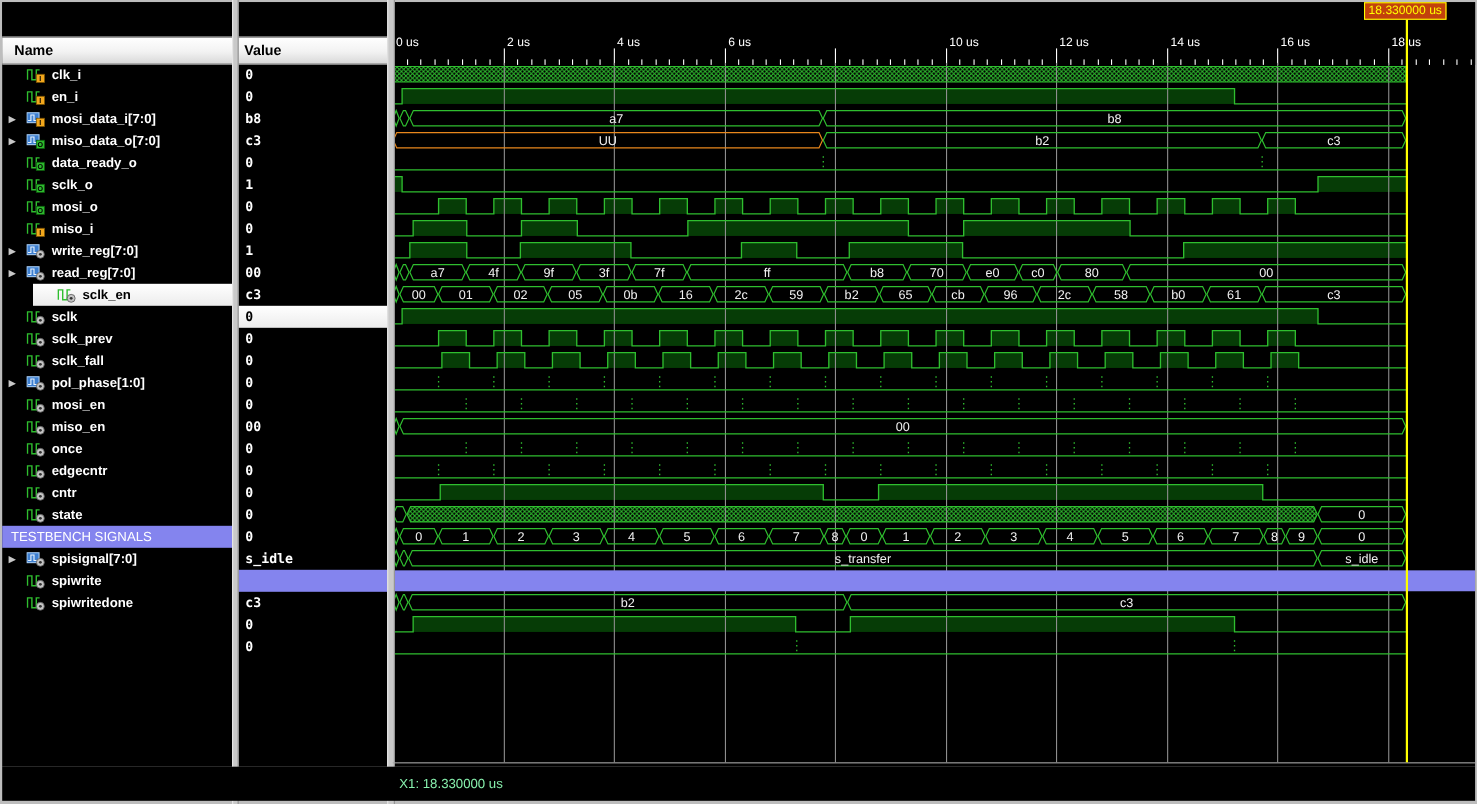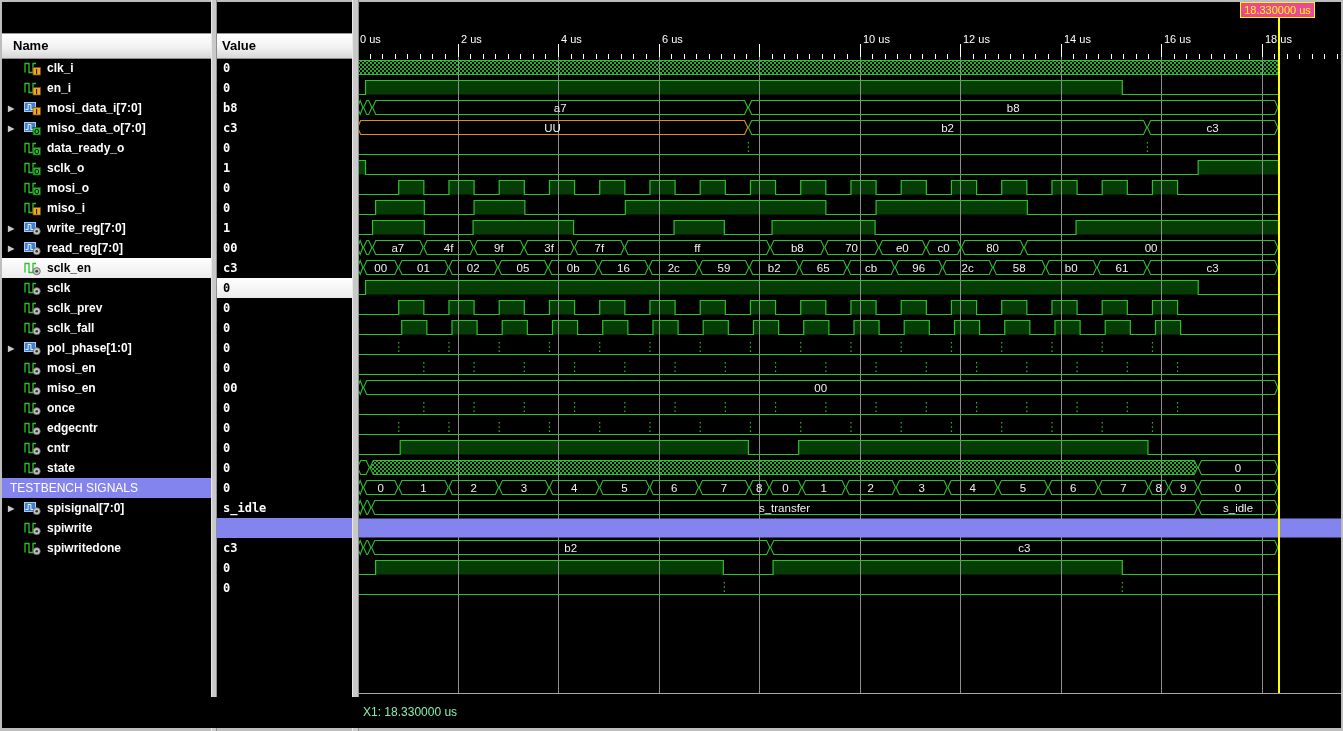--- a/index.html
+++ b/index.html
@@ -13,34 +13,34 @@
   #split1{left:211px;width:4px;}
   #split2{left:352px;width:5px;}
   .phead{position:absolute;top:31px;left:0;right:0;height:24px;
          background:linear-gradient(#ffffff,#f2f2f2 55%,#d8d8d8);
          border-top:1px solid #9a9a9a;border-bottom:1px solid #8f8f8f;
          color:#000;font-weight:bold;font-size:13px;line-height:24px;}
   #panel-name .phead{padding-left:11px;}
   #panel-value .phead{padding-left:7px;}
   .rows{position:absolute;top:56px;left:0;right:0;}
   .row{height:20px;display:flex;align-items:center;color:#fff;font-size:12px;font-weight:bold;white-space:nowrap;overflow:hidden;}
-  .row.sel{background:linear-gradient(#ffffff,#ececec);color:#000;}
+  .row.sel{background:linear-gradient(#ffffff,#ececec);color:#000;margin-left:28px;}
   .row .tri{width:16px;padding-left:6px;font-size:8px;color:#c8c8c8;flex:none;}
   .row .ic{width:18px;height:15px;flex:none;margin-right:5px;}
   .vrow{height:20px;line-height:20px;color:#fff;font-family:"DejaVu Sans Mono",monospace;font-size:12px;font-weight:bold;padding-left:8px;white-space:pre;}
   .vrow.sel{background:linear-gradient(#ffffff,#ececec);color:#000;}
   .divrow{background:#8484ee !important;color:#fff !important;}
   #ruler{position:absolute;top:31px;left:0;width:984px;height:26px;background:#000;overflow:hidden;}
   .tick{position:absolute;background:#fff;width:1px;}
   .tick.minor{bottom:0;height:5px;}
   .tick.major{bottom:0;height:15px;}
   .tlabel{position:absolute;top:0px;color:#fff;font-size:11px;}
   #wavesvg{position:absolute;top:55px;left:0;}
   #cursor-line{position:absolute;left:1278px;top:16px;width:2px;height:677px;background:#ffff00;z-index:40;}
-  #cursor-box{position:absolute;left:1240px;top:2px;width:73px;height:14px;background:#ec4899;border:1px solid #ffff00;
+  #cursor-box{position:absolute;left:1240px;top:2px;width:73px;height:14px;background:#c2410c;border:1px solid #ffff00;
               color:#ffff00;font-size:11px;line-height:14px;text-align:center;z-index:41;}
   #statusbar{position:absolute;left:2px;top:697px;width:1339px;height:31px;background:#000;}
   #status-text{position:absolute;left:361px;top:8px;color:#86efac;font-size:12px;}
   #wave-bottom-line{position:absolute;left:357px;top:693px;width:984px;height:1px;background:#a8a8a8;}
   #topstrip{position:absolute;left:2px;top:2px;width:1339px;height:31px;background:#000;}
 </style>
 </head>
 <body>
 
 <div id="window">

